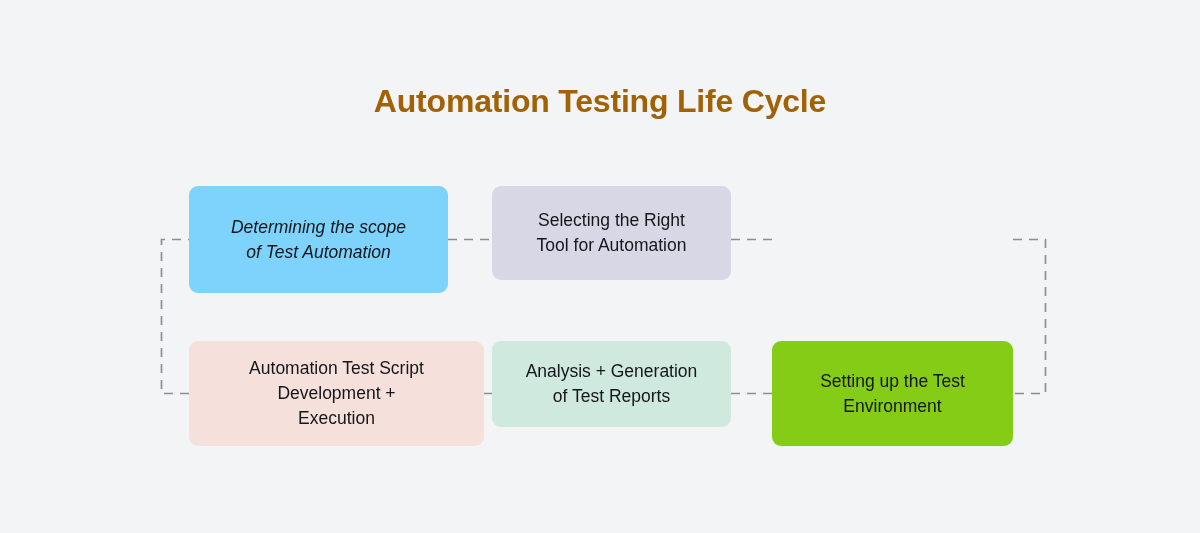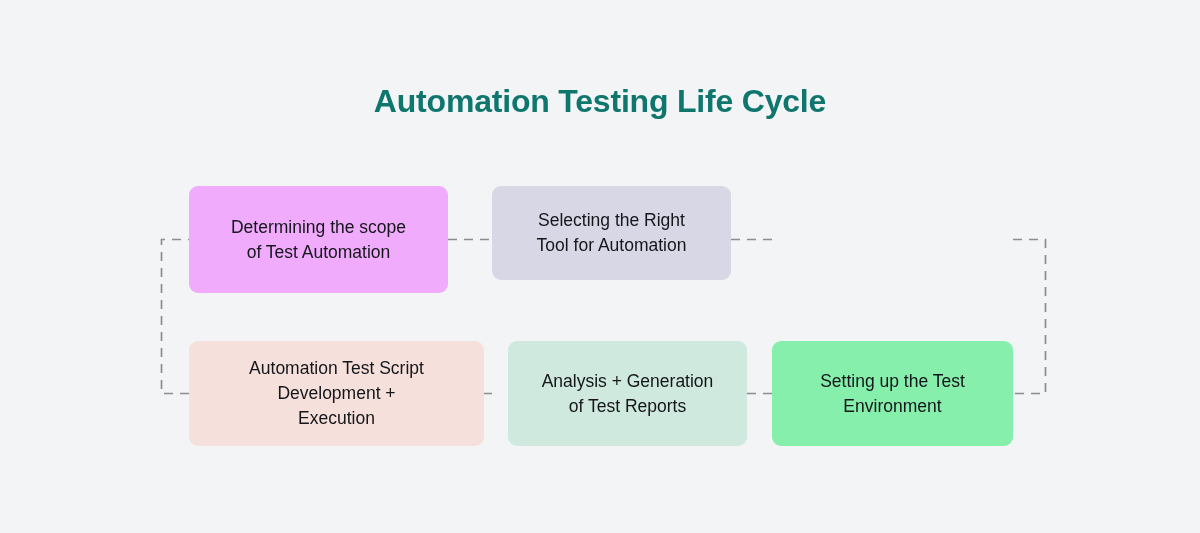--- a/index.html
+++ b/index.html
@@ -19,21 +19,21 @@
     inset: 0;
   }
   #page-title {
     position: absolute;
     top: 83px;
     left: 0;
     width: 1200px;
     text-align: center;
     font-size: 32px;
     font-weight: bold;
-    color: #0f766e;
+    color: #a16207;
     letter-spacing: -0.2px;
   }
   #connector-layer {
     position: absolute;
     top: 0;
     left: 0;
     width: 1200px;
     height: 533px;
     pointer-events: none;
   }
@@ -52,21 +52,21 @@
     line-height: 1.42;
     color: #15161a;
     white-space: pre-line;
   }
   
   #stage-box-1 { left: 189px; top: 186px; width: 259px; height: 107px; }
   #stage-box-2 { left: 492px; top: 186px; width: 239px; height: 94px; }
   #stage-box-3 { left: 772px; top: 186px; width: 241px; height: 107px; }
   
   #stage-box-4 { left: 189px; top: 341px; width: 295px; height: 105px; }
-  #stage-box-5 { left: 492px; top: 341px; width: 239px; height: 105px; margin-left: 16px; }
+  #stage-box-5 { left: 492px; top: 341px; width: 239px; height: 86px; }
   #stage-box-6 { left: 772px; top: 341px; width: 241px; height: 105px; }
 </style>
 </head>
 <body style="background: rgb(243, 244, 246);">
 
 <div id="diagram-root">
 
   <div id="page-title">Automation Testing Life Cycle</div>
 
   <svg id="connector-layer" viewBox="0 0 1200 533" width="1200" height="533" aria-hidden="true">
@@ -79,32 +79,32 @@
       <path d="M1013 239.5 H1045.5 V393.5 H1013"></path>
 
       <line x1="772" y1="393.5" x2="731" y2="393.5"></line>
 
       <line x1="492" y1="393.5" x2="448" y2="393.5"></line>
 
       <path d="M189 393.5 H161.5 V239.5 H189"></path>
     </g>
   </svg>
 
-  <div class="stage-box" id="stage-box-1" style="background: #f0abfc;">
+  <div class="stage-box" id="stage-box-1" style="background: #7dd3fc; font-style: italic;">
     <span class="stage-label">Determining the scope
 of Test Automation</span>
   </div>
 
   <div class="stage-box" id="stage-box-2" style="background: rgb(216, 215, 230);">
     <span class="stage-label">Selecting the Right
 Tool for Automation</span>
   </div>
 
 
-  <div class="stage-box" id="stage-box-6" style="background: #86efac; align-items: center;">
+  <div class="stage-box" id="stage-box-6" style="background: #84cc16; align-items: center;">
     <span class="stage-label">Setting up the Test
 Environment</span>
   </div>
 
   <div class="stage-box" id="stage-box-5" style="background: rgb(207, 233, 222);">
     <span class="stage-label">Analysis + Generation
 of Test Reports</span>
   </div>
 
   <div class="stage-box" id="stage-box-4" style="background: rgb(246, 224, 220);">

